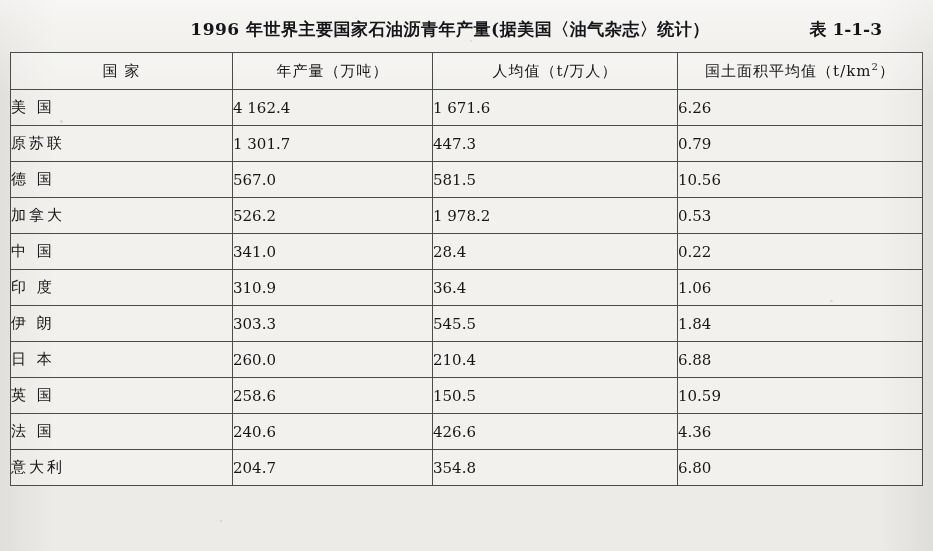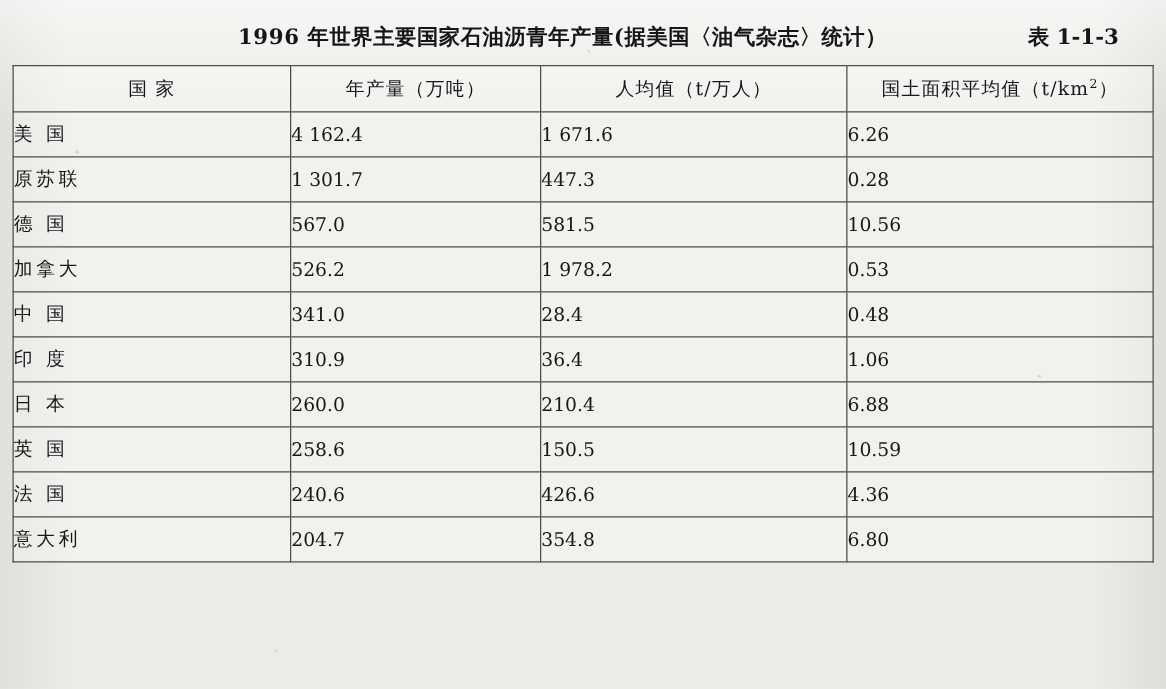--- a/index.html
+++ b/index.html
@@ -38,21 +38,21 @@
     width: 600px;
     text-align: center;
     font-size: 17px;
     font-weight: 700;
     letter-spacing: 0.5px;
     color: #16161a;
     font-family: "DejaVu Serif", "Liberation Serif", serif;
   }
   .table-number {
     position: absolute;
-    right: 38px;
+    right: 51px;
     top: 10px;
     font-size: 17px;
     font-weight: 700;
     color: #16161a;
     font-family: "DejaVu Serif", "Liberation Serif", serif;
   }
   .table-wrap {
     position: absolute;
     left: 10px;
     top: 52px;
@@ -130,45 +130,51 @@
           <tr>
             <td class="country">美  国</td>
             <td>4 162.4</td>
             <td>1 671.6</td>
             <td>6.26</td>
           </tr>
           <tr>
             <td class="country">原苏联</td>
             <td>1 301.7</td>
             <td>447.3</td>
-            <td>0.28</td>
+            <td>0.79</td>
           </tr>
           <tr>
             <td class="country">德  国</td>
             <td>567.0</td>
             <td>581.5</td>
             <td>10.56</td>
           </tr>
           <tr>
             <td class="country">加拿大</td>
             <td>526.2</td>
             <td>1 978.2</td>
             <td>0.53</td>
           </tr>
           <tr>
             <td class="country">中  国</td>
             <td>341.0</td>
             <td>28.4</td>
-            <td>0.48</td>
+            <td>0.22</td>
           </tr>
           <tr>
             <td class="country">印  度</td>
             <td>310.9</td>
             <td>36.4</td>
             <td>1.06</td>
+          </tr>
+          <tr>
+            <td class="country">伊  朗</td>
+            <td>303.3</td>
+            <td>545.5</td>
+            <td>1.84</td>
           </tr>
           <tr>
             <td class="country">日  本</td>
             <td>260.0</td>
             <td>210.4</td>
             <td>6.88</td>
           </tr>
           <tr>
             <td class="country">英  国</td>
             <td>258.6</td>

